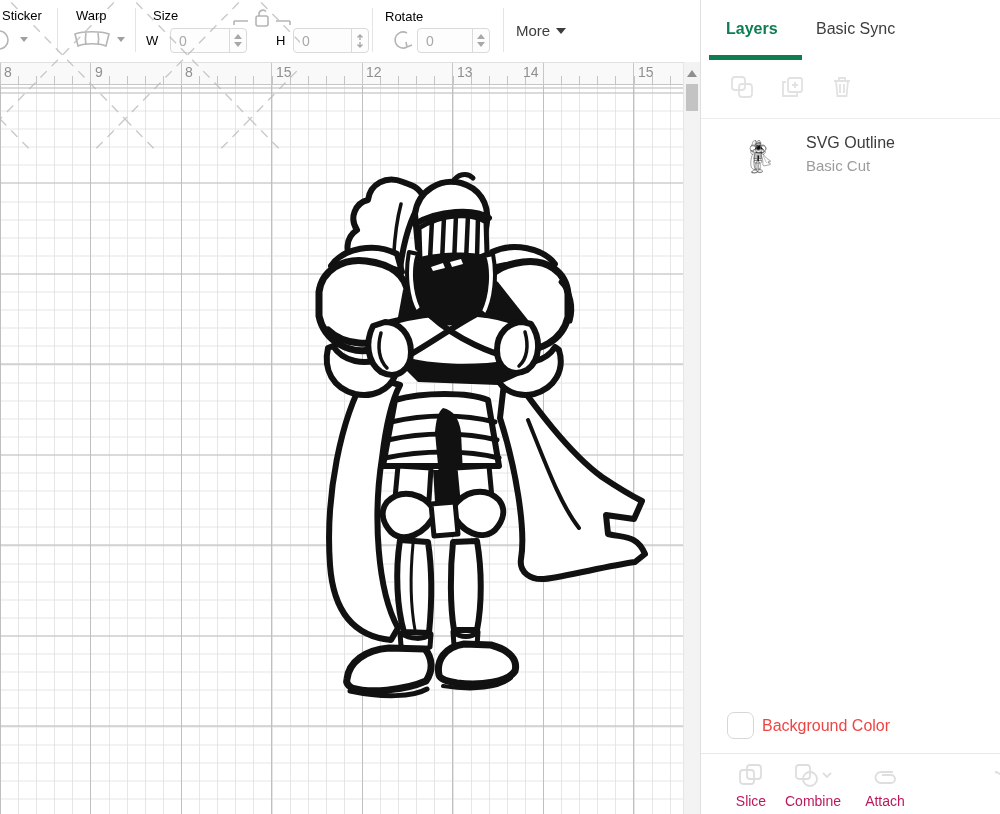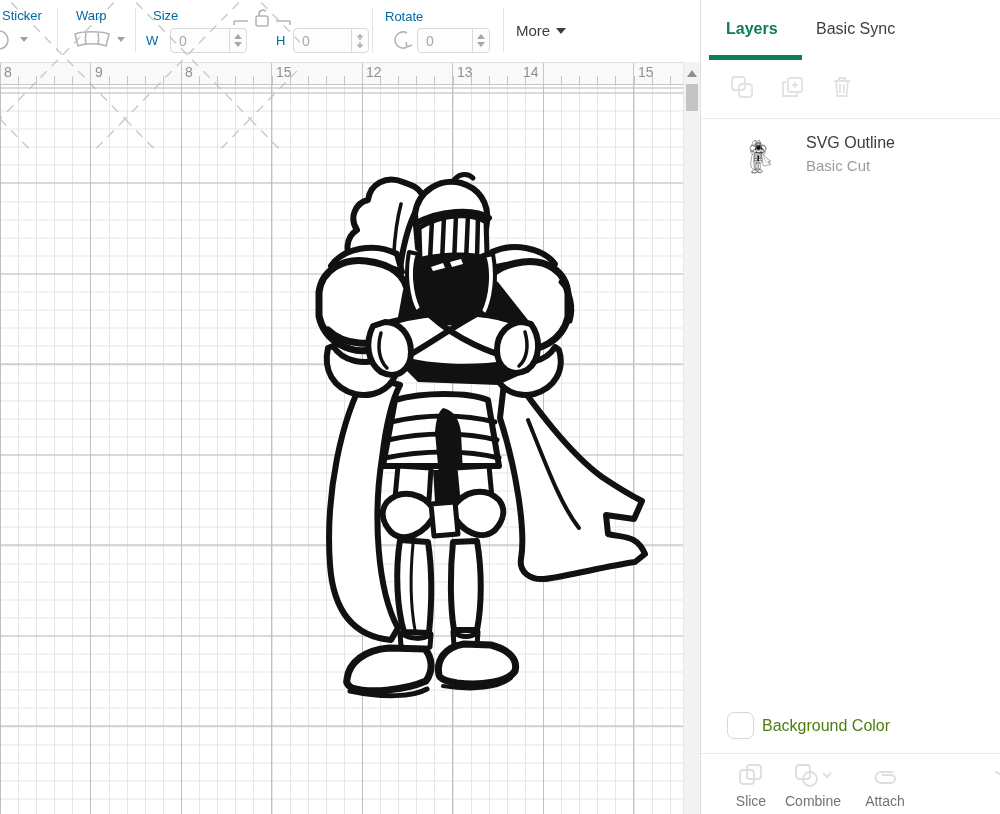--- a/index.html
+++ b/index.html
@@ -5,21 +5,21 @@
   html,body{margin:0;padding:0;background:#fff;}
   #app{position:relative;width:1000px;height:814px;overflow:hidden;background:#fff;
        font-family:"Liberation Sans",sans-serif;-webkit-font-smoothing:antialiased;}
   .ab{position:absolute;}
   .z2{position:absolute;z-index:2;}
   .z4{position:absolute;z-index:4;}
   
   #watermark{position:absolute;inset:0;z-index:3;pointer-events:none;}
   
   #toolbar{left:0;top:0;width:700px;height:62px;background:#fff;overflow:hidden;}
-  .tlbl{font-size:13px;color:#0369a1;}
+  .tlbl{font-size:13px;color:#000000;}
   .vdiv{width:1px;height:44px;top:8px;background:#e4e4e4;}
   .numbox{height:23px;border:1px solid #dadada;border-radius:4px;background:rgba(252,252,252,.55);display:flex;align-items:center;}
   .numbox input{border:none;outline:none;background:transparent;width:100%;height:100%;
       font-family:"Liberation Sans",sans-serif;font-size:14px;color:#a8a8a8;padding:0 0 0 8px;}
   .stepper{width:16px;height:100%;border-left:1px solid #dadada;display:flex;flex-direction:column;align-items:center;justify-content:center;gap:3px;flex:none;}
   .tri-up{width:0;height:0;border-left:4px solid transparent;border-right:4px solid transparent;border-bottom:5px solid #a8a8a8;}
   .tri-dn{width:0;height:0;border-left:4px solid transparent;border-right:4px solid transparent;border-top:5px solid #a8a8a8;}
   .caret{width:0;height:0;border-left:4px solid transparent;border-right:4px solid transparent;border-top:5px solid #9f9f9f;}
   .caret-dark{width:0;height:0;border-left:5px solid transparent;border-right:5px solid transparent;border-top:6px solid #3d3d3d;}
   .more{font-size:15px;color:#3d3d3d;display:flex;align-items:center;gap:6px;cursor:pointer;}
@@ -48,23 +48,23 @@
   
   #panel{left:700px;top:0;width:300px;height:814px;background:#fff;border-left:1px solid #e0e0e0;box-sizing:border-box;}
   .tab{font-size:16px;cursor:pointer;}
   .tab.active{color:#0e7d52;font-weight:bold;}
   .tab.inactive{color:#3d3d3d;}
   #tab-underline{left:8px;top:55px;width:93px;height:5px;background:#0e7d52;}
   .hdiv{left:0;width:300px;height:1px;background:#ececec;}
   .layer-title{font-size:16px;color:#3c3c3c;}
   .layer-sub{font-size:15px;color:#9c9c9c;}
   #bg-swatch{left:26px;top:712px;width:25px;height:25px;border:1px solid #d7d7d7;border-radius:7px;background:rgba(255,255,255,.7);}
-  .bg-label{font-size:16px;color:#4d7c0f;}
+  .bg-label{font-size:16px;color:#ef4444;}
   .action{position:absolute;display:flex;flex-direction:column;align-items:center;width:70px;z-index:4;}
-  .action .lab{font-size:14px;color:#737373;margin-top:5px;}
+  .action .lab{font-size:14px;color:#be185d;margin-top:5px;}
   .icon-faint{stroke:#e2e2e2;fill:none;stroke-width:1.8;}
   .icon-dis{stroke:#dedede;fill:none;stroke-width:1.8;}
   .icon-tool{stroke:#b5b5b5;fill:none;stroke-width:1.6;}
 </style>
 </head>
 <body>
 
 <div id="app">
 
   <svg width="0" height="0" style="position:absolute">

